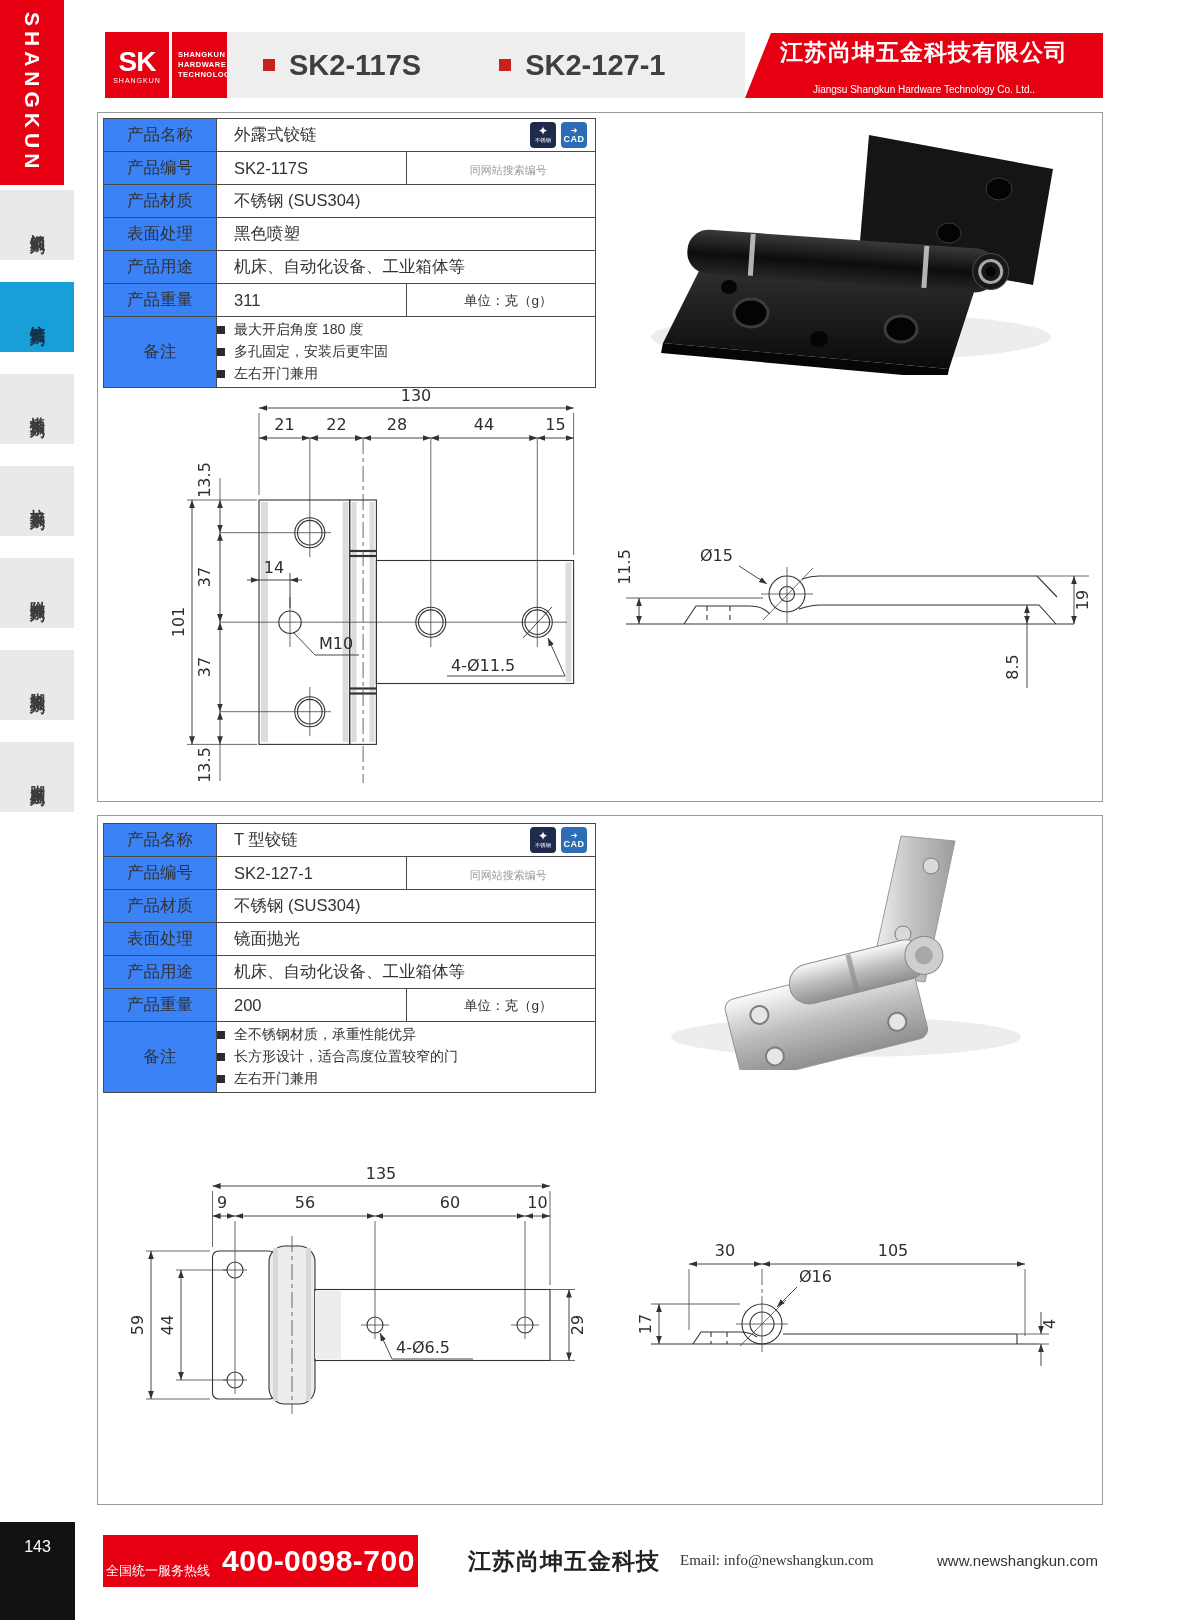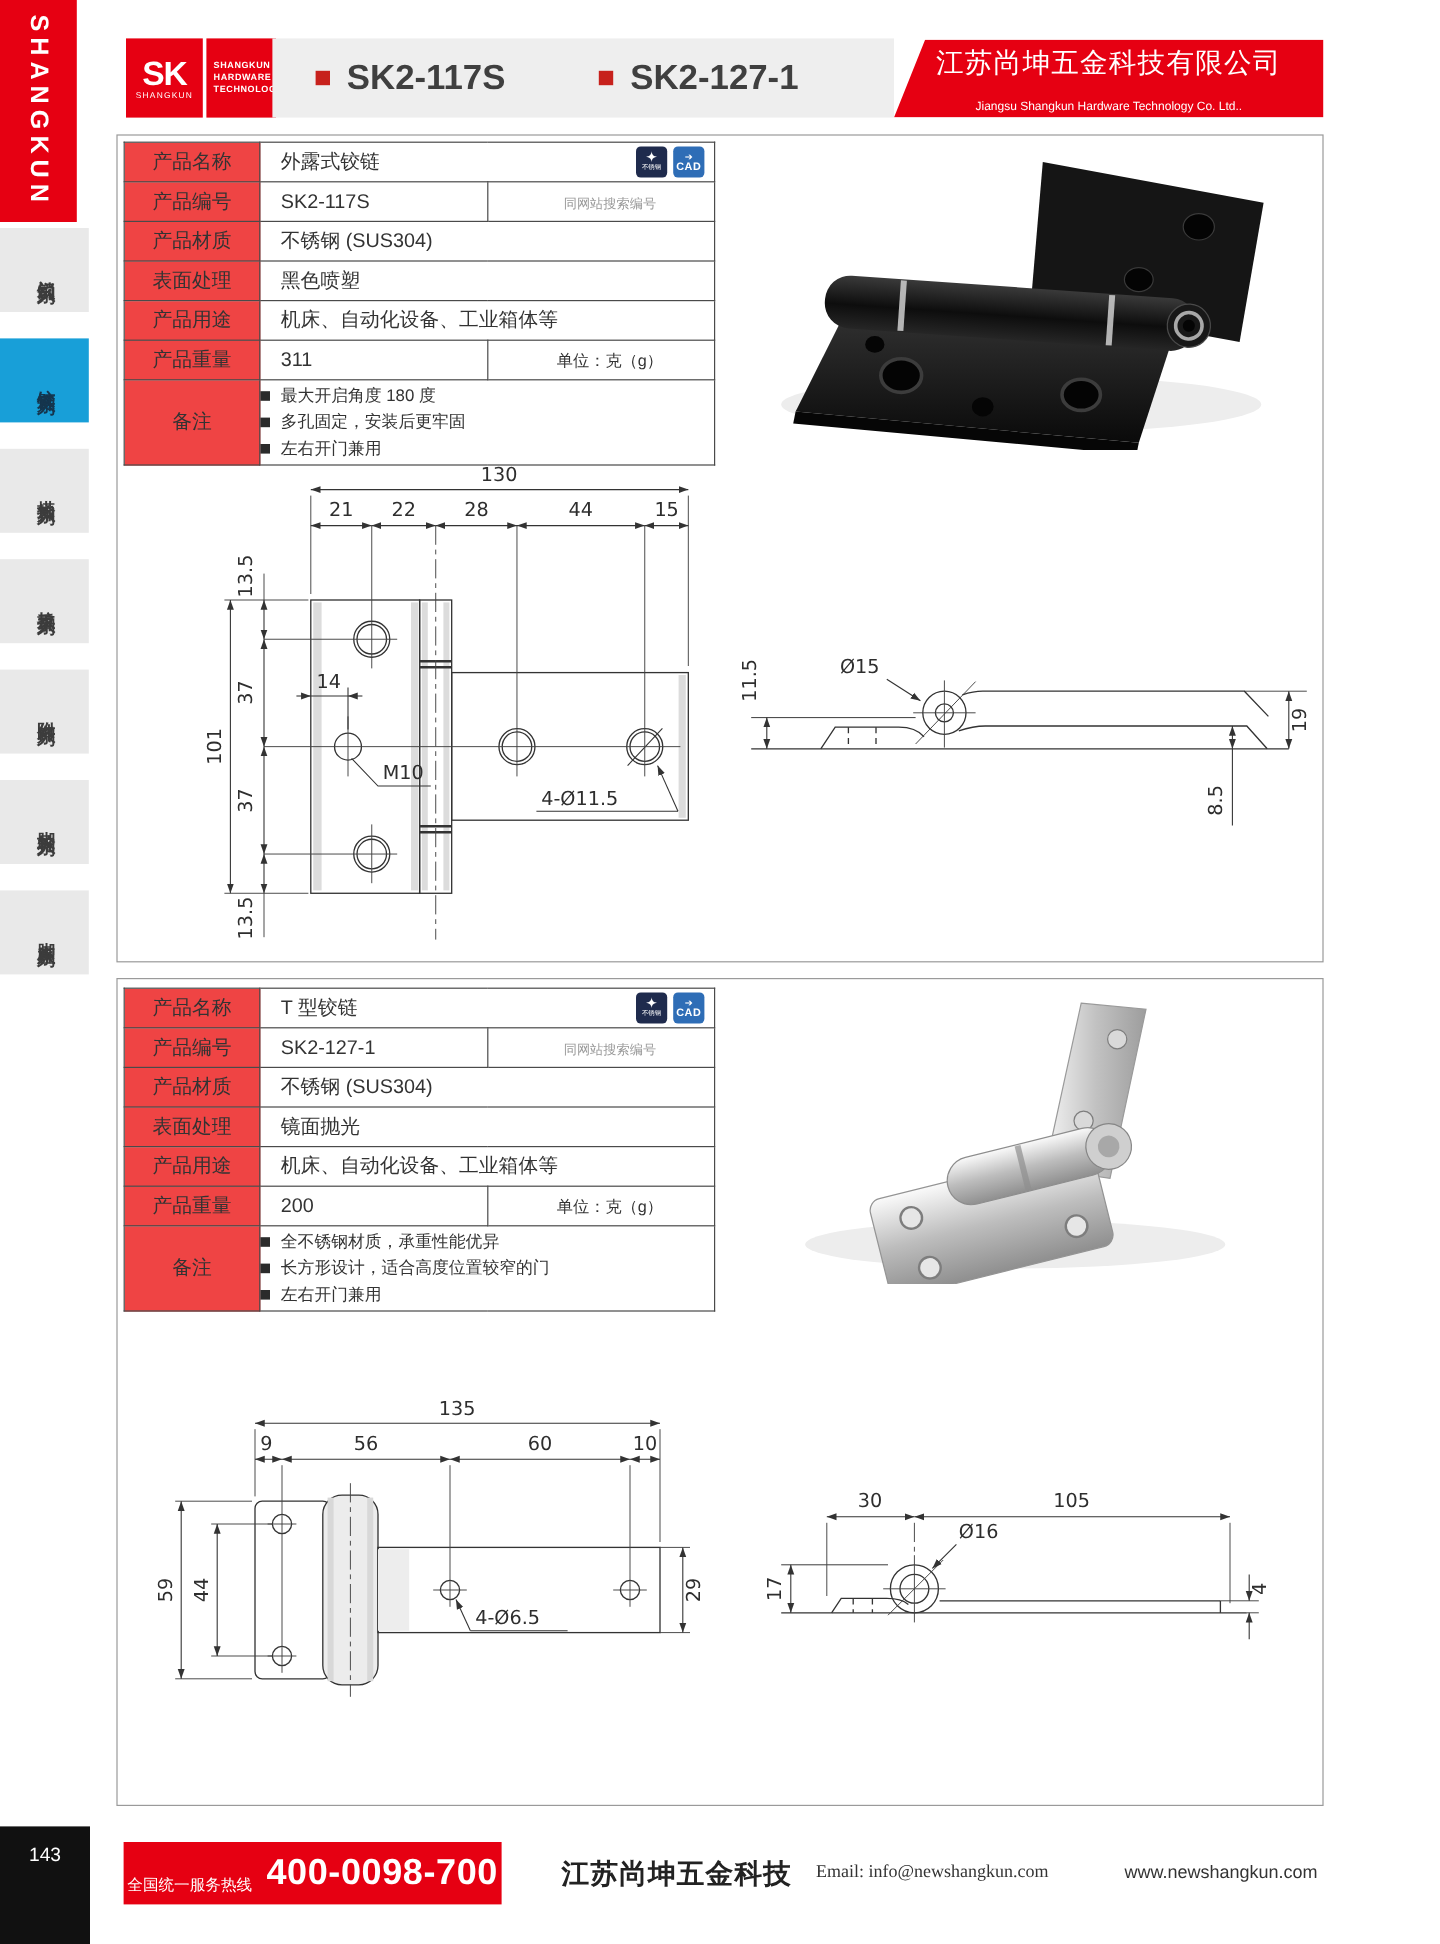--- a/index.html
+++ b/index.html
@@ -23,27 +23,27 @@
             display:flex;flex-direction:column;justify-content:center;padding-left:6px;box-sizing:border-box;}
   .sk-logo2 div{font-size:7.5px;font-weight:bold;line-height:10px;letter-spacing:.5px;}
   .codes-bar{position:absolute;left:227px;top:32px;width:518px;height:66px;background:#eeeeee;
              display:flex;align-items:center;}
   .code-item{display:flex;align-items:center;margin-left:36px;}
   .code-bullet{width:12px;height:12px;background:#c7211c;margin-right:14px;}
   .code-text{font-size:29px;font-weight:bold;color:#3f3f3f;}
   .banner{position:absolute;left:745px;top:33px;width:358px;height:65px;background:#e60012;
           clip-path:polygon(26px 0,100% 0,100% 100%,0 100%);
           display:flex;flex-direction:column;align-items:center;justify-content:center;color:#fff;}
-  .banner .cn{font-size:23px;font-weight:normal;letter-spacing:1px;}
+  .banner .cn{font-size:23px;font-weight:bold;letter-spacing:1px;}
   .banner .en{font-size:10px;margin-top:16px;}
   
   .pbox{position:absolute;left:97px;width:1006px;height:690px;border:1px solid #9a9a9a;box-sizing:border-box;background:#fff;}
   .spec{position:absolute;left:5px;border-collapse:collapse;table-layout:fixed;width:493px;}
   .spec td{border:1px solid #4a4a4a;font-size:16.5px;color:#333;padding:0;}
-  .spec .lbl{background:#ef4444;text-align:center;width:112px;height:32px;}
+  .spec .lbl{background:#3b82f6;text-align:center;width:112px;height:32px;}
   .spec .val{padding-left:17px;position:relative;}
   .spec .sub{width:114px;text-align:center;padding-left:15px;}
   .note-txt{font-size:11px;color:#999;}
   .unit-txt{font-size:13.5px;color:#333;}
   .remark-cell{padding:8px 0 8px 17px;}
   .remark-line{display:flex;align-items:center;margin:4px 0;font-size:14px;color:#333;}
   .bullet-sq{width:8px;height:8px;background:#2b2b2b;margin-right:9px;flex:0 0 auto;}
   .badges{position:absolute;right:8px;top:3px;display:flex;gap:5px;}
   .badge{width:26px;height:26px;border-radius:4px;display:flex;flex-direction:column;align-items:center;justify-content:center;color:#fff;}
   .badge.navy{background:#1f2b4d;}

